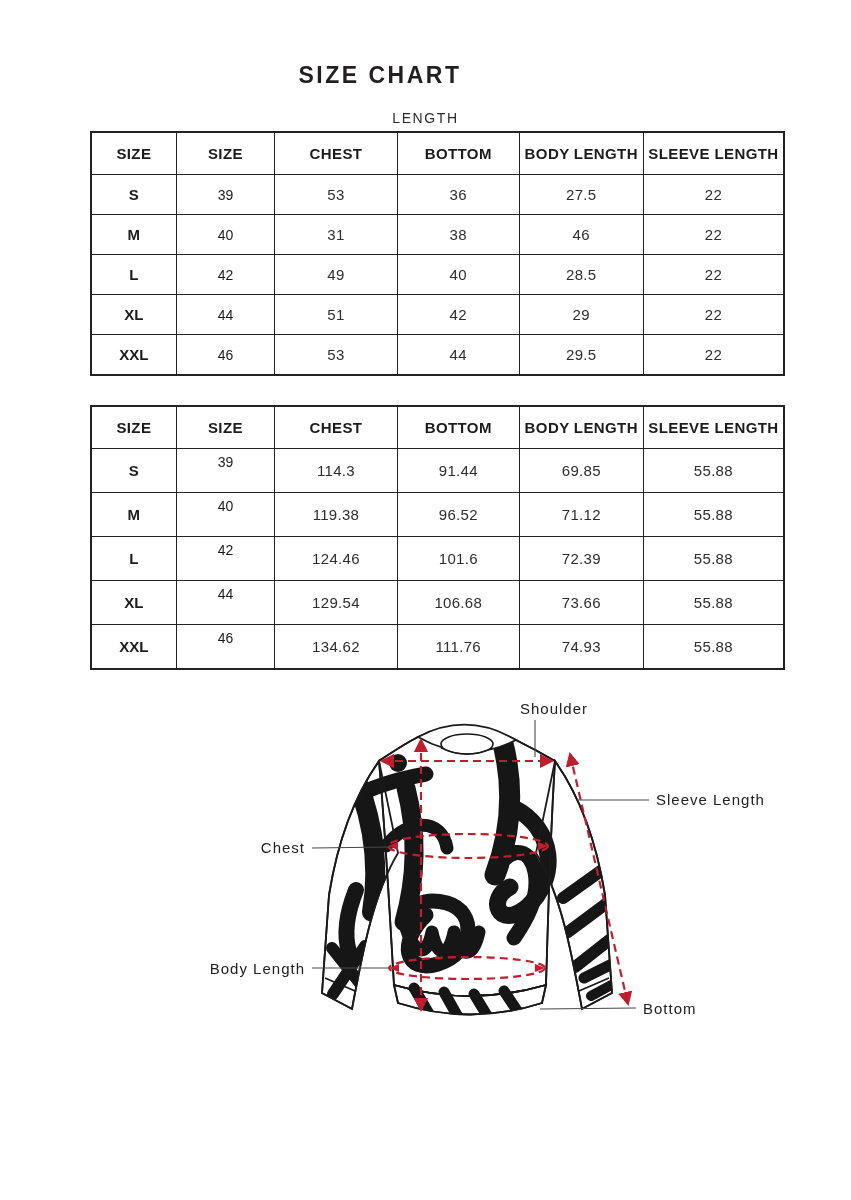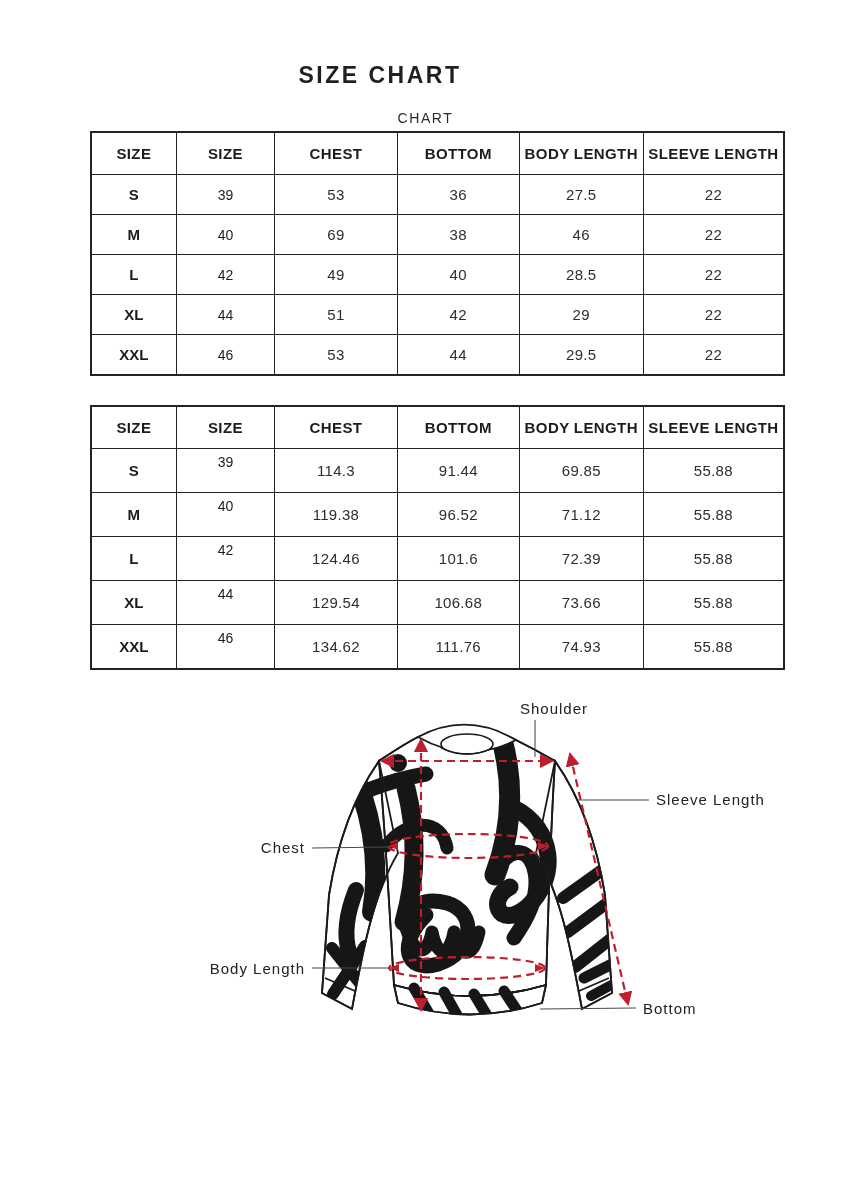--- a/index.html
+++ b/index.html
@@ -54,21 +54,21 @@
     font-size:15px;letter-spacing:1px;fill:#222222;font-weight:400;
   }
 </style>
 </head>
 <body>
 
 <div class="page">
 
   <div class="title">SIZE CHART</div>
 
-  <div class="tbl-caption cap-inches">CHART</div>
+  <div class="tbl-caption cap-inches">LENGTH</div>
   <table class="size-table t-inches">
     <colgroup>
       <col style="width:12.3%">
         <col style="width:14.2%">
         <col style="width:17.7%">
       <col style="width:17.6%">
         <col style="width:17.9%">
         <col style="width:20.3%">
     </colgroup>
     <thead>
@@ -86,21 +86,21 @@
         <td class="c-size">S</td>
         <td class="c-size2">39</td>
         <td class="c-val">53</td>
         <td class="c-val">36</td>
         <td class="c-val">27.5</td>
         <td class="c-val">22</td>
       </tr>
       <tr>
         <td class="c-size">M</td>
         <td class="c-size2">40</td>
-        <td class="c-val">69</td>
+        <td class="c-val">31</td>
         <td class="c-val">38</td>
         <td class="c-val">46</td>
         <td class="c-val">22</td>
       </tr>
       <tr>
         <td class="c-size">L</td>
         <td class="c-size2">42</td>
         <td class="c-val">49</td>
         <td class="c-val">40</td>
         <td class="c-val">28.5</td>

